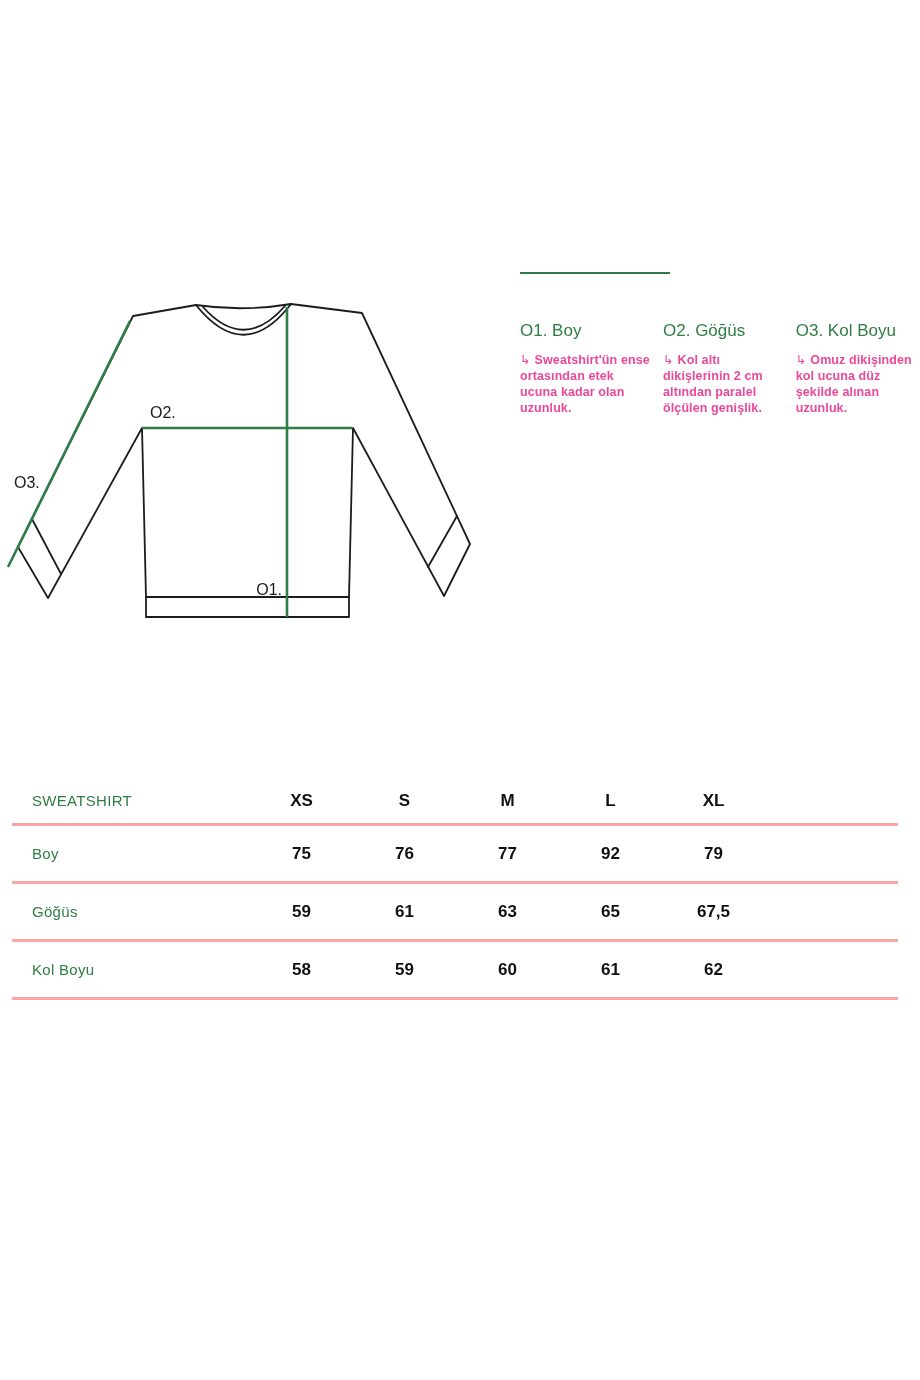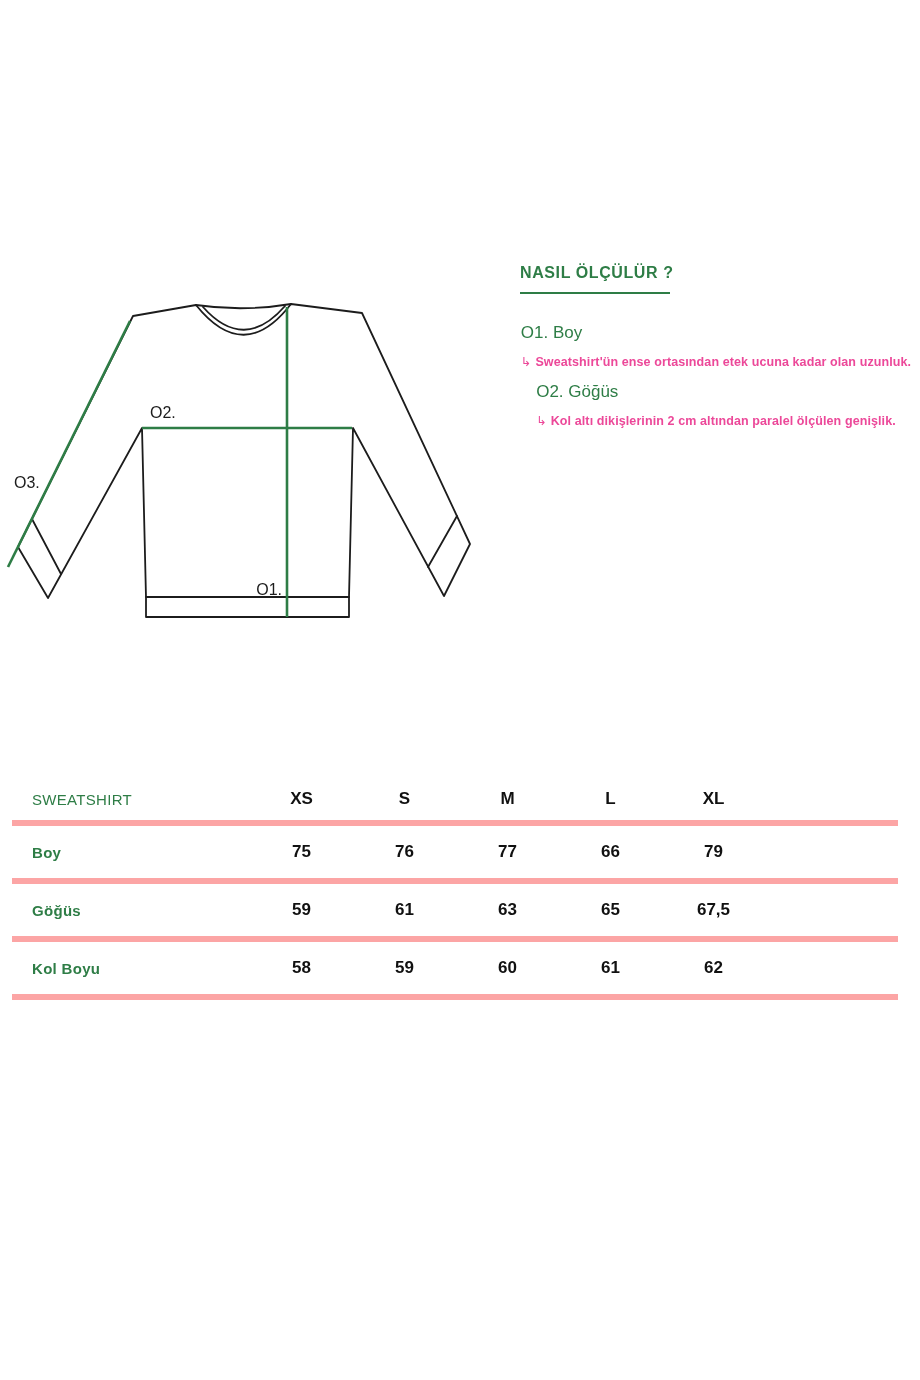--- a/index.html
+++ b/index.html
@@ -34,45 +34,45 @@
   
   .measure { position:absolute; left:520px; top:263px; width:392px; }
   .measure-title {
     color:var(--accent, #2e7d46);
     font-size:16px; line-height:20px; font-weight:700; letter-spacing:0.6px;
   }
   .title-underline {
     width:150px; height:2px; margin-top:9px;
     background:var(--accent, #2e7d46);
   }
-  .m-items { margin-top:29px; display:flex; flex-direction:column; gap:12px;align-items:center; }
+  .m-items { margin-top:47px; display:flex; flex-direction:row; gap:12px;align-items:center; }
   .m-label {
     color:var(--accent, #2e7d46);
     font-size:17px; line-height:20px; font-weight:400;
   }
   .m-desc {
     margin-top:11px; font-size:12.5px; line-height:16px;
     font-weight:600; color:#ec4899; letter-spacing:0.1px;
   }
   .m-desc .arrow { margin-right:4px; font-weight:400; }
 
   
   .stable { position:absolute; left:12px; top:778px; width:886px; }
   .trow {
     display:grid;
     grid-template-columns:238px repeat(5, 103px) 1fr;
     align-items:center;
     height:58px;
-    border-bottom:6px solid #fca5a5;
+    border-bottom:3px solid #fca5a5;
   }
   .trow.thead { height:48px; }
   .cell-label {
     padding-left:20px;
     color:var(--accent, #2e7d46);
-    font-size:15px; letter-spacing:0.3px; font-weight:700;
+    font-size:15px; letter-spacing:0.3px; font-weight:400;
   }
   .thead .cell-label { font-weight:400; }
   .cell-val {
     text-align:center;
     font-size:17px; font-weight:700; color:#111111;
   }
 </style>
 </head>
 <body>
 
@@ -95,34 +95,39 @@
       <path class="mline" d="M142 133 L352 133"></path>
       <path class="mline" d="M130 26 L8 272"></path>
 
       <text class="dlabel" x="150" y="123">O2.</text>
       <text class="dlabel" x="282" y="300" text-anchor="end">O1.</text>
       <text class="dlabel" x="14" y="193">O3.</text>
     </svg>
   </div>
 
   <section class="measure">
-    <h2 class="measure-title">NASIL ÖLÇÜLÜR ?</h2>
     <div class="title-underline"></div>
 
     <div class="m-items">
       <div class="m-item">
         <div class="m-label">O1. Boy</div>
         <div class="m-desc">
           <span class="arrow">↳</span><span>Sweatshirt'ün ense ortasından etek ucuna kadar olan uzunluk.</span>
         </div>
       </div>
       <div class="m-item">
         <div class="m-label">O2. Göğüs</div>
         <div class="m-desc">
           <span class="arrow">↳</span><span>Kol altı dikişlerinin 2 cm altından paralel ölçülen genişlik.</span>
+        </div>
+      </div>
+      <div class="m-item">
+        <div class="m-label">O3. Kol Boyu</div>
+        <div class="m-desc">
+          <span class="arrow">↳</span><span>Omuz dikişinden kol ucuna düz şekilde alınan uzunluk.</span>
         </div>
       </div>
     </div>
   </section>
 
   <section class="stable">
 
     <div class="trow thead">
       <div class="cell-label">SWEATSHIRT</div>
       <div class="cell-val">XS</div>
@@ -131,21 +136,21 @@
       <div class="cell-val">L</div>
       <div class="cell-val">XL</div>
       <div class="cell-spacer"></div>
     </div>
 
     <div class="trow">
       <div class="cell-label">Boy</div>
       <div class="cell-val">75</div>
       <div class="cell-val">76</div>
       <div class="cell-val">77</div>
-      <div class="cell-val">66</div>
+      <div class="cell-val">92</div>
       <div class="cell-val">79</div>
       <div class="cell-spacer"></div>
     </div>
 
     <div class="trow">
       <div class="cell-label">Göğüs</div>
       <div class="cell-val">59</div>
       <div class="cell-val">61</div>
       <div class="cell-val">63</div>
       <div class="cell-val">65</div>

